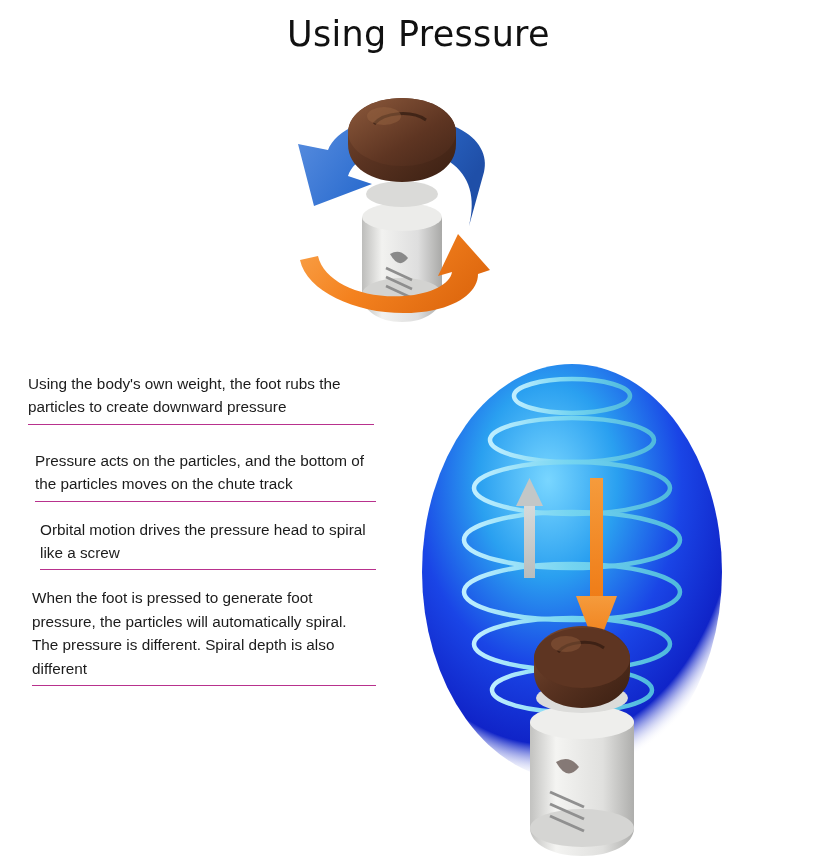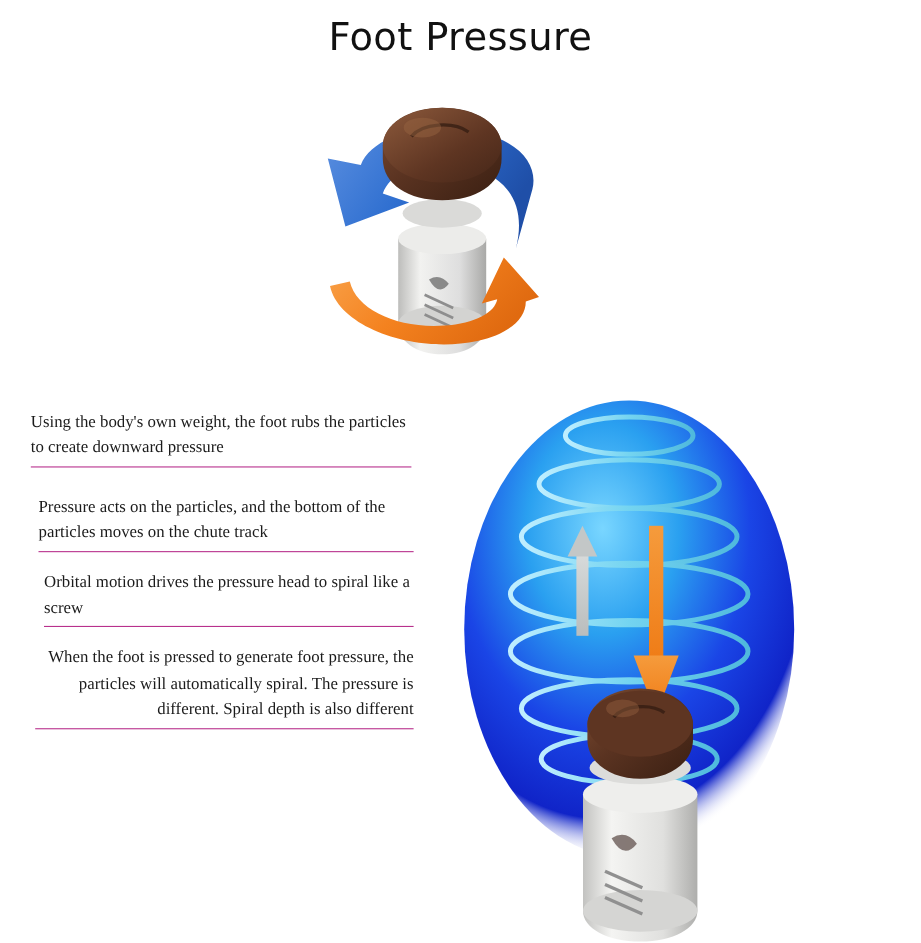--- a/index.html
+++ b/index.html
@@ -56,47 +56,47 @@
     margin-bottom: 13px;
     padding-bottom: 5px;
     border-bottom: 1.6px solid #b8318d;
     width: 348px;
   }
   .bullet p {
     margin: 0;
     font-size: 15.3px;
     line-height: 1.53;
     color: #1b1b1b;
-    font-family: Liberation Serif, serif;
+    font-family: Liberation Sans, sans-serif;
   }
   .bullet.b1 { width: 346px; }
   .bullet.b2 { margin-left: 7px; width: 341px; }
   .bullet.b3 { margin-left: 12px; width: 336px; }
-  .bullet.b4 { margin-left: 4px; width: 344px; text-align: right; }
+  .bullet.b4 { margin-left: 4px; width: 344px; }
   .bullet.b1 { margin-top: 0; }
   .bullet.b2 { margin-top: 24px; }
   .bullet.b3 { margin-top: 16px; }
   .bullet.b4 { margin-top: 16px; }
 
   
   .bottom-illus {
     position: absolute;
     left: 404px;
     top: 360px;
     width: 420px;
     height: 497px;
   }
   .bottom-illus svg { display:block; }
 </style>
 </head>
 <body>
 
 <div class="page">
 
-  <div class="title">Foot Pressure</div>
+  <div class="title">Using Pressure</div>
 
   <div class="top-illus">
     <svg width="280" height="265" viewBox="0 0 280 265" xmlns="http://www.w3.org/2000/svg">
       <defs>
         <linearGradient id="capGrad" x1="0" y1="0" x2="1" y2="1">
           <stop offset="0%" stop-color="#7b4b31"></stop>
           <stop offset="45%" stop-color="#5a3321"></stop>
           <stop offset="100%" stop-color="#3a1f12"></stop>
         </linearGradient>
         <linearGradient id="capTop" x1="0" y1="0" x2="1" y2="1">

